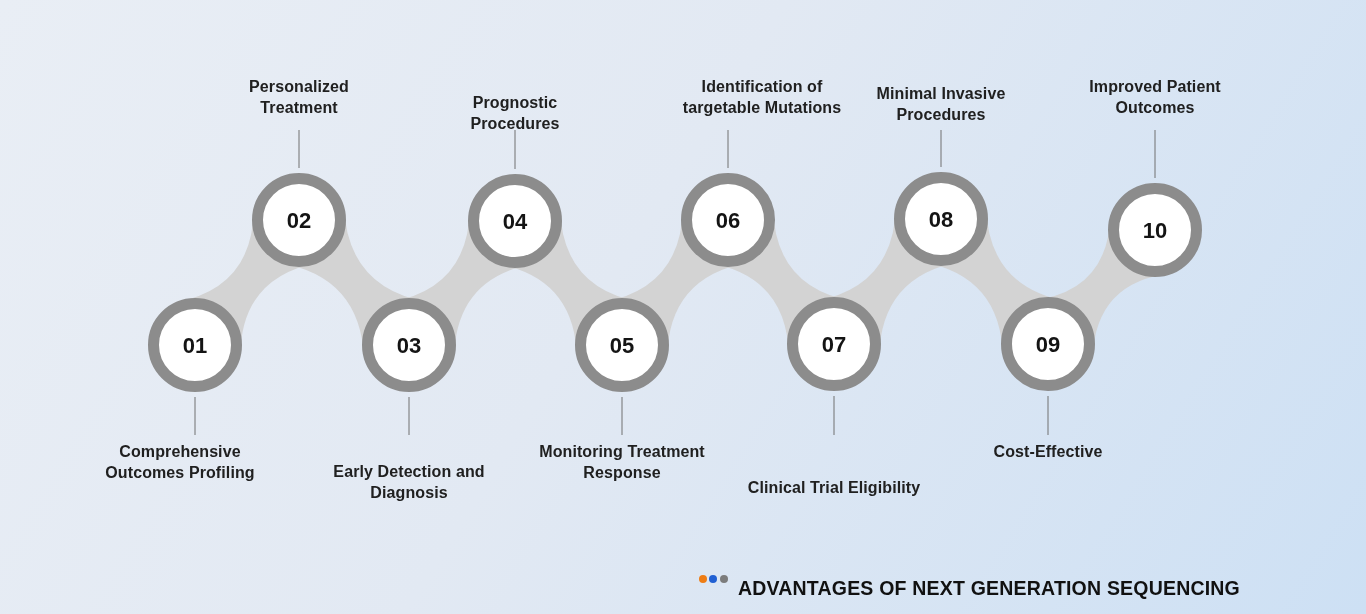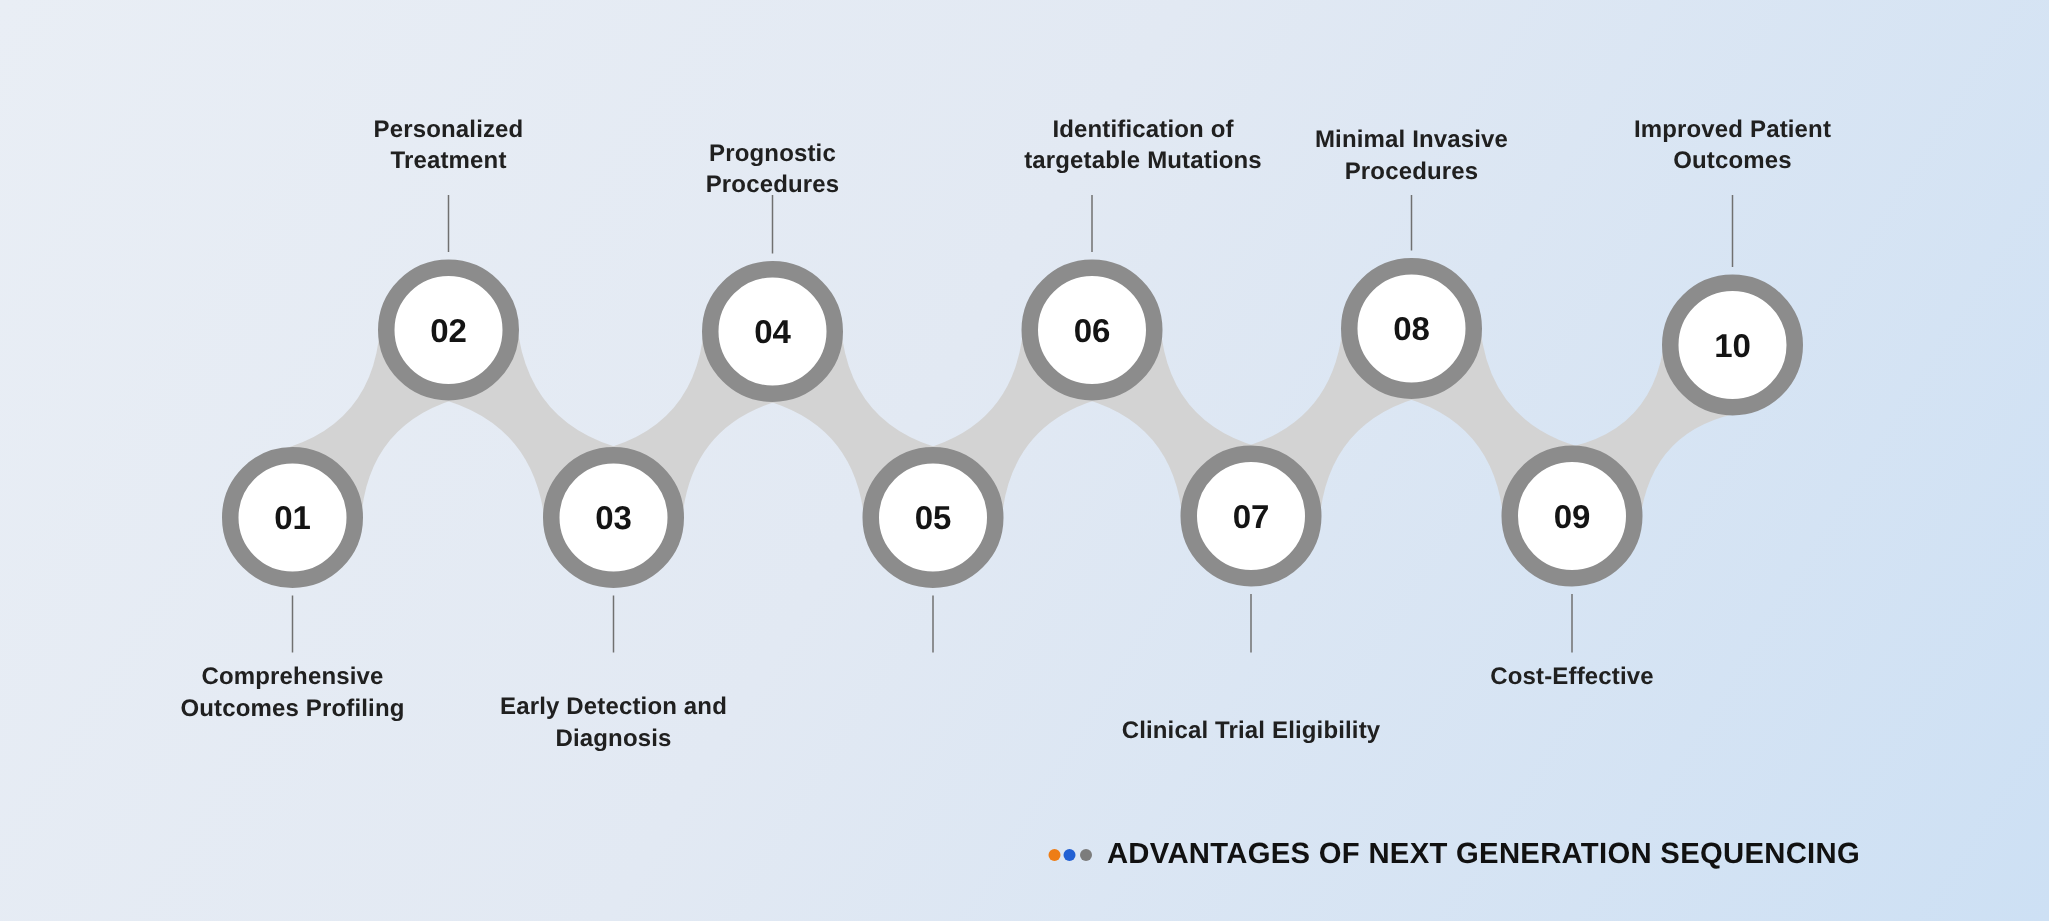--- a/index.html
+++ b/index.html
@@ -91,35 +91,39 @@
       <circle cx="941" cy="219" r="41.5" fill="#ffffff" stroke="#8c8c8c" stroke-width="11"></circle>
       <text x="941" y="219" dy="0.36em" text-anchor="middle" font-family="&quot;Liberation Sans&quot;, sans-serif" font-size="22" font-weight="bold" fill="#141414">08</text>
       <line x1="1048" x2="1048" y1="396" y2="435" stroke="#707070" stroke-width="1"></line>
       <circle cx="1048" cy="344" r="41.5" fill="#ffffff" stroke="#8c8c8c" stroke-width="11"></circle>
       <text x="1048" y="344" dy="0.36em" text-anchor="middle" font-family="&quot;Liberation Sans&quot;, sans-serif" font-size="22" font-weight="bold" fill="#141414">09</text>
       <line x1="1155" x2="1155" y1="130" y2="178" stroke="#707070" stroke-width="1"></line>
       <circle cx="1155" cy="230" r="41.5" fill="#ffffff" stroke="#8c8c8c" stroke-width="11"></circle>
       <text x="1155" y="230" dy="0.36em" text-anchor="middle" font-family="&quot;Liberation Sans&quot;, sans-serif" font-size="22" font-weight="bold" fill="#141414">10</text>
     </svg>
   <div class="labels-layer">
-      <div class="node-label" style="left: 195px; color: rgb(32, 32, 32); top: 441px;">
+      <div class="node-label" style="left: 180px; color: rgb(32, 32, 32); top: 441px;">
         <div>Comprehensive</div>
         <div>Outcomes Profiling</div>
       </div>
       <div class="node-label" style="left: 299px; color: rgb(32, 32, 32); bottom: 496px;">
         <div>Personalized</div>
         <div>Treatment</div>
       </div>
       <div class="node-label" style="left: 409px; color: rgb(32, 32, 32); top: 461px;">
         <div>Early Detection and</div>
         <div>Diagnosis</div>
       </div>
       <div class="node-label" style="left: 515px; color: rgb(32, 32, 32); bottom: 480px;">
         <div>Prognostic</div>
         <div>Procedures</div>
+      </div>
+      <div class="node-label" style="left: 622px; color: rgb(32, 32, 32); top: 441px;">
+        <div>Monitoring Treatment</div>
+        <div>Response</div>
       </div>
       <div class="node-label" style="left: 728px; color: rgb(32, 32, 32); bottom: 496px; margin-left: 34px;">
         <div>Identification of</div>
         <div>targetable Mutations</div>
       </div>
       <div class="node-label" style="left: 834px; color: rgb(32, 32, 32); top: 441px; margin-top: 36px;">
         <div>Clinical Trial Eligibility</div>
       </div>
       <div class="node-label" style="left: 941px; color: rgb(32, 32, 32); bottom: 489px;">
         <div>Minimal Invasive</div>
@@ -132,15 +136,15 @@
         <div>Improved Patient</div>
         <div>Outcomes</div>
       </div>
     </div>
   <div class="title-bar">
     <span class="title-dots">
         <span class="title-dot" style="background: rgb(238, 125, 21);"></span>
         <span class="title-dot" style="background: rgb(33, 96, 211);"></span>
         <span class="title-dot" style="background: rgb(124, 124, 124);"></span>
       </span>
-    <h1 class="page-title" style="color: rgb(17, 17, 17);">ADVANTAGES OF NEXT GENERATION SEQUENCING</h1>
+    <h1 class="page-title" style="color: rgb(17, 17, 17); margin-top: 19px;">ADVANTAGES OF NEXT GENERATION SEQUENCING</h1>
   </div>
 </div>
 
 </body></html>

